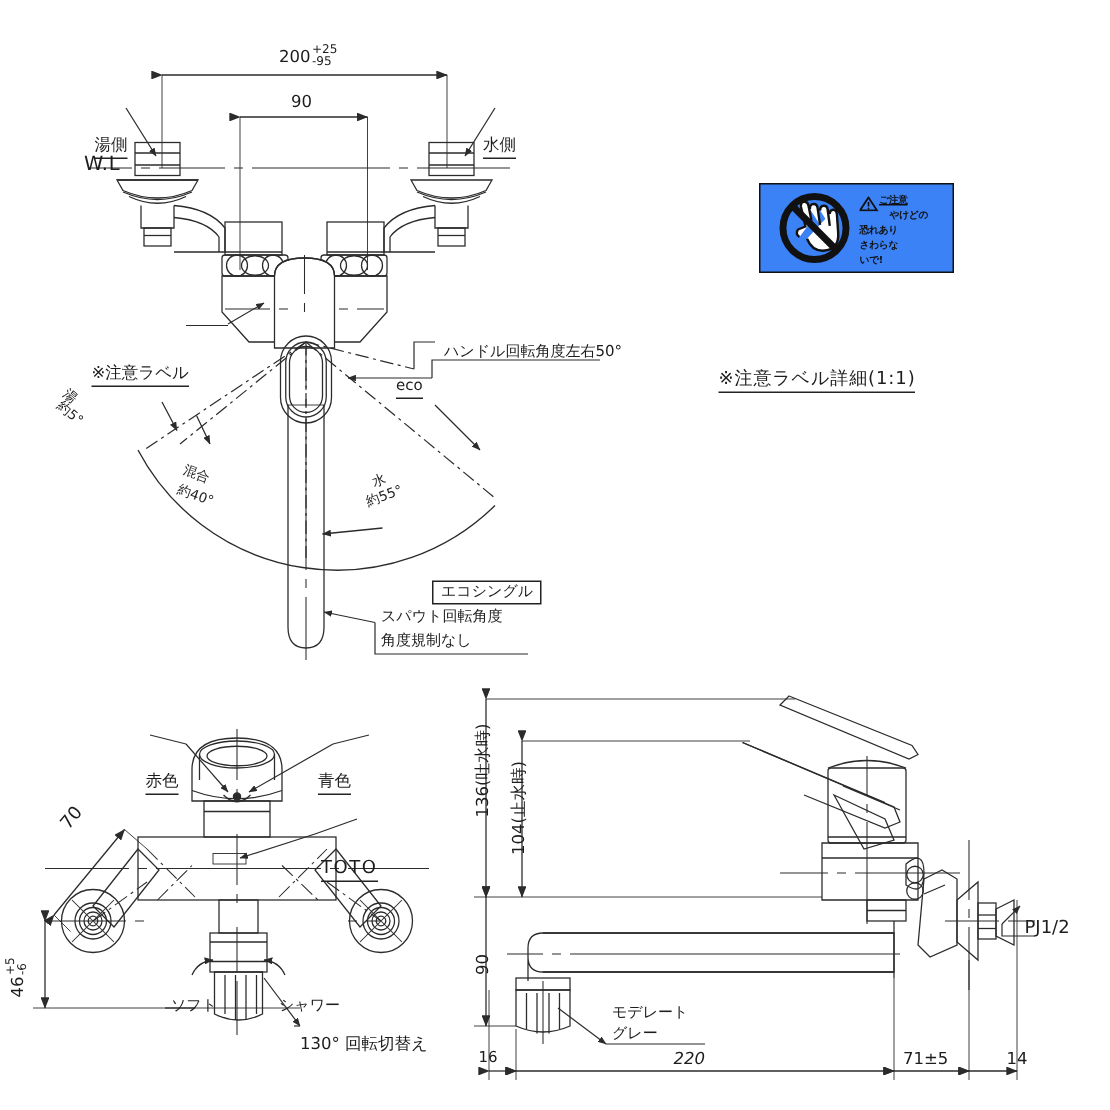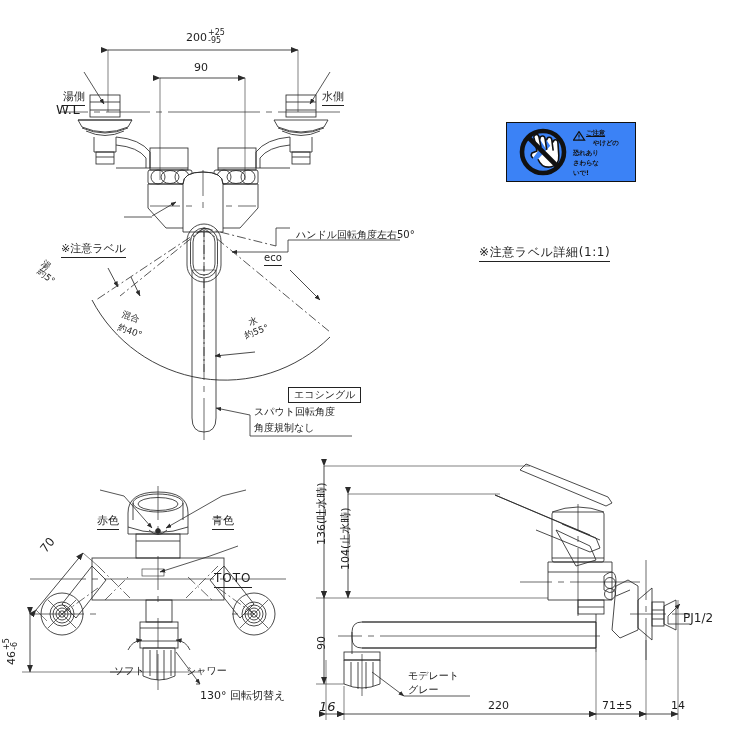--- a/index.html
+++ b/index.html
@@ -382,21 +382,21 @@
       <path d="M668,616 L680,604" marker-end="url(#arS)"></path>
       <path d="M668,616 L668,624 L690,624"></path>
       <path d="M372,672 L404,696" marker-end="url(#arS)"></path>
       <path d="M404,696 L470,696"></path>
     </g>
   </svg>
 
   <div class="lbl num" style="left:316px;top:545px;transform:rotate(-90deg);transform-origin:left top;font-size:11px;">136(吐水時)</div>
   <div class="lbl num" style="left:340px;top:570px;transform:rotate(-90deg);transform-origin:left top;font-size:11px;">104(止水時)</div>
   <div class="lbl num" style="left:316px;top:650px;transform:rotate(-90deg);transform-origin:left top;font-size:11px;">90</div>
-  <div class="lbl num" style="left:319px;top:700px;font-size:13px;font-style:italic;">16</div>
-  <div class="lbl num" style="left:488px;top:700px;font-size:11px;">220</div>
+  <div class="lbl num" style="left:319px;top:700px;font-size:10px;">16</div>
+  <div class="lbl num" style="left:449px;top:700px;font-size:11px;font-style:italic;">220</div>
   <div class="lbl num" style="left:602px;top:700px;font-size:11px;">71±5</div>
   <div class="lbl num" style="left:671px;top:700px;font-size:11px;">14</div>
   <div class="lbl" style="left:683px;top:612px;font-size:12px;">PJ1/2</div>
   <div class="lbl sm" style="left:408px;top:670px;">モデレート</div>
   <div class="lbl sm" style="left:408px;top:684px;">グレー</div>
 
 </div>
 
 </body></html>

